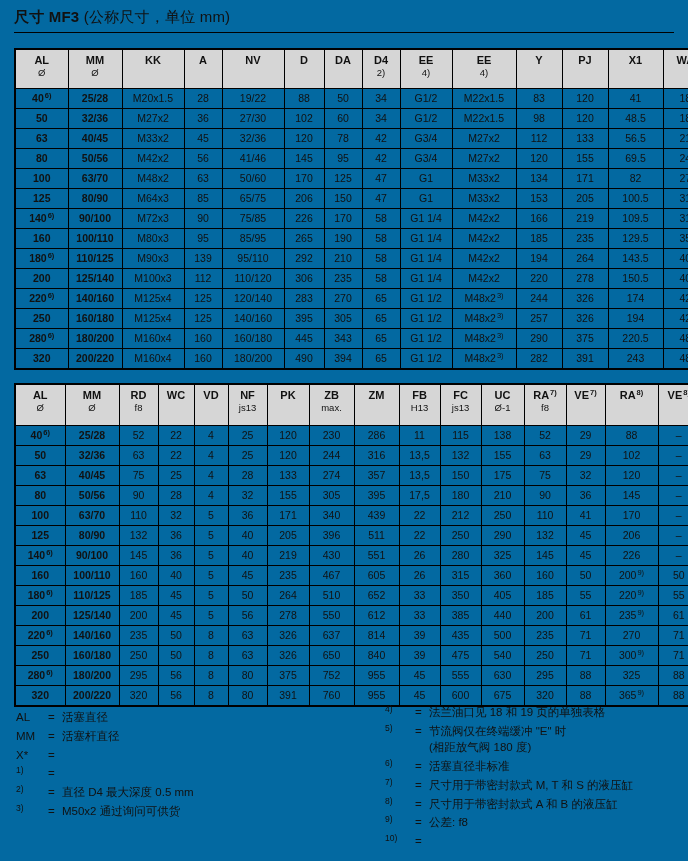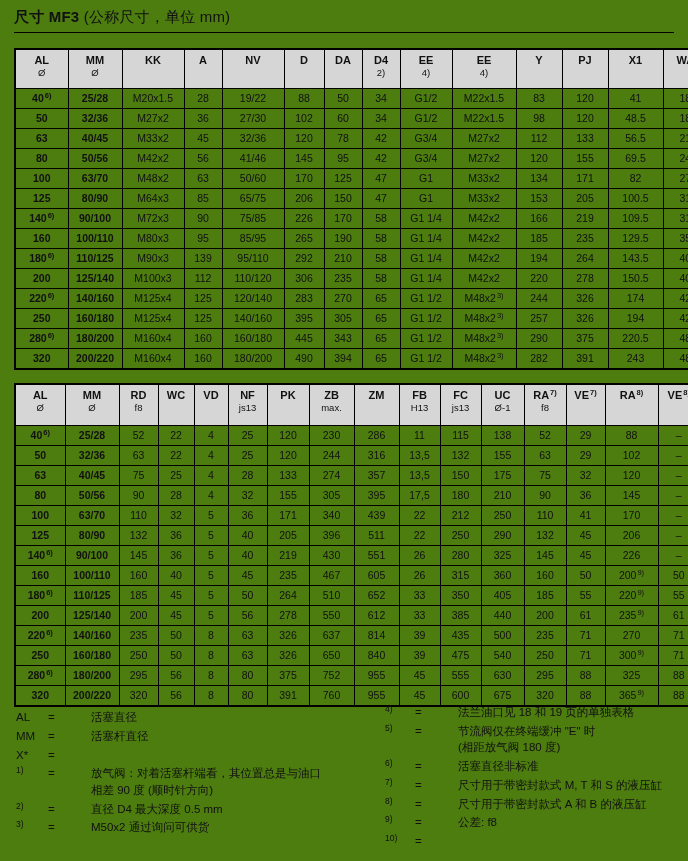--- a/index.html
+++ b/index.html
@@ -1,19 +1,19 @@
 <!DOCTYPE html>
 <html><head>
 <meta charset="utf-8">
 <style>
   html,body{margin:0;padding:0;background:#ffffff;}
   .page{
     position:relative;
     width:688px;height:861px;
-    background:#4d7c0f;
+    background:#0369a1;
     font-family:"Liberation Sans","DejaVu Sans",sans-serif;
     color:#111111;
     overflow:hidden;
   }
   .title{
     position:absolute;left:14px;top:8px;
     font-size:15px;letter-spacing:0.2px;white-space:nowrap;
   }
   .title .tb{font-weight:bold;}
   .title .tr{font-weight:normal;}
@@ -53,21 +53,21 @@
     position:relative;top:-4px;margin-left:1px;
   }
   .footnotes{position:absolute;font-size:11.5px;line-height:1.42;}
   #fn-left{left:16px;top:709px;width:340px;}
   #fn-right{left:385px;top:704px;width:295px;}
   .fn-item{display:grid;grid-template-columns:32px 14px auto;margin-bottom:2.5px;}
   #fn-right .fn-item{grid-template-columns:30px 14px auto;}
   .fn-key{font-weight:normal;}
   .fn-key.sup{font-size:8.5px;position:relative;top:-1px;}
   .fn-eq{text-align:left;}
-  .fn-text{text-align:left;margin-left:29px;}
+  .fn-text{text-align:left;}
 </style>
 </head>
 <body>
 
 <div class="page">
 
   <div class="title">
     <span class="tb">尺寸 MF3</span><span class="tr"> (公称尺寸，单位 mm)</span>
   </div>
   <div class="title-rule"></div>
@@ -731,21 +731,20 @@
         <span class="fn-eq">=</span>
         <span class="fn-text">活塞杆直径</span>
       </div>
       <div class="fn-item">
         <span class="fn-key">X*</span>
         <span class="fn-eq">=</span>
       </div>
       <div class="fn-item">
         <span class="fn-key sup">1)</span>
         <span class="fn-eq">=</span>
-        <span class="fn-text">放气阀：对着活塞杆端看，其位置总是与油口<br>相差 90 度 (顺时针方向)</span>
       </div>
       <div class="fn-item">
         <span class="fn-key sup">2)</span>
         <span class="fn-eq">=</span>
         <span class="fn-text">直径 D4 最大深度 0.5 mm</span>
       </div>
       <div class="fn-item">
         <span class="fn-key sup">3)</span>
         <span class="fn-eq">=</span>
         <span class="fn-text">M50x2 通过询问可供货</span>

